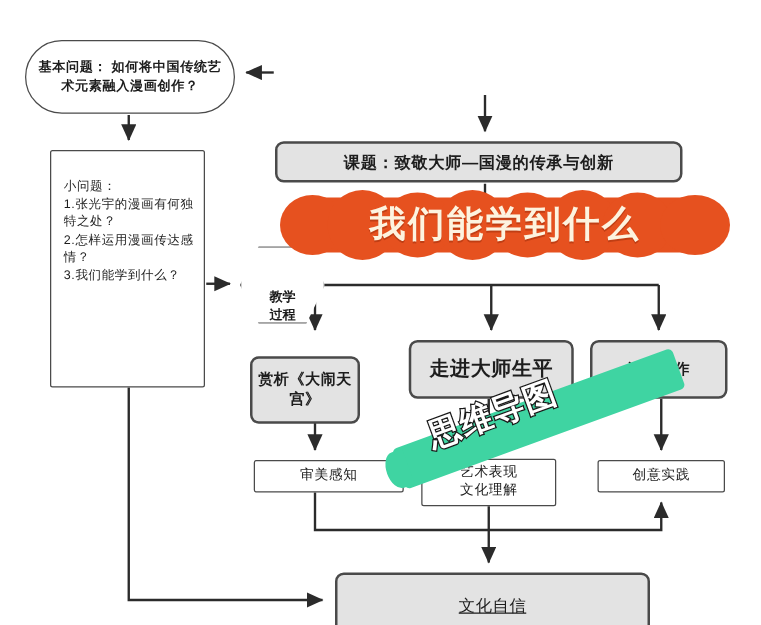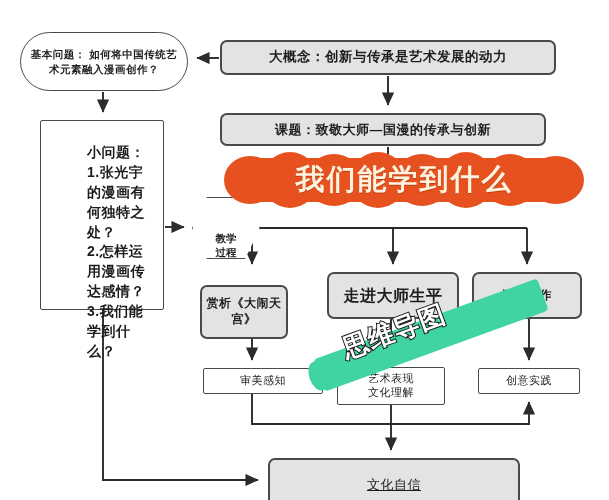--- a/index.html
+++ b/index.html
@@ -54,21 +54,21 @@
 
   .t-title{font-size:13.5px;font-weight:bold;}
   .t-mid{font-size:13px;font-weight:bold;}
 
   
   #n-essential{left:20px;top:32px;width:168px;height:59px;padding:4px 8px;}
   #n-essential .inner{font-size:10.5px;line-height:1.35;font-weight:bold;}
 
   
   #n-subq{left:40px;top:120px;width:124px;height:190px;padding:22px 8px 8px 10px;}
-  #n-subq .inner{font-size:14px;line-height:1.42;font-weight:bold;white-space:pre-line;margin-left:36px;}
+  #n-subq .inner{font-size:10px;line-height:1.42;font-weight:normal;white-space:pre-line;}
 
   
   #n-bigidea{left:220px;top:40px;width:336px;height:35px;}
   
   #n-topic{left:220px;top:113px;width:326px;height:33px;}
 
   
   #n-process{
     position:absolute;left:192px;top:197px;width:68px;height:62px;
     display:flex;align-items:center;justify-content:center;
@@ -198,23 +198,20 @@
 如何将中国传统艺术元素融入漫画创作？</span>
   </div>
 
   <div class="node box-open" id="n-subq">
     <span class="inner">小问题：
 1.张光宇的漫画有何独特之处？
 2.怎样运用漫画传达感情？
 3.我们能学到什么？</span>
   </div>
 
-  <div class="node box-grey" id="n-bigidea">
-    <span class="inner t-title">大概念：创新与传承是艺术发展的动力</span>
-  </div>
 
   <div class="node box-grey" id="n-topic">
     <span class="inner t-mid">课题：致敬大师—国漫的传承与创新</span>
   </div>
 
   <div id="n-process">
     <span class="hexbg"></span>
     <span class="inner" style="white-space:pre-line;margin-top:35px;">教学
 过程</span>
   </div>

